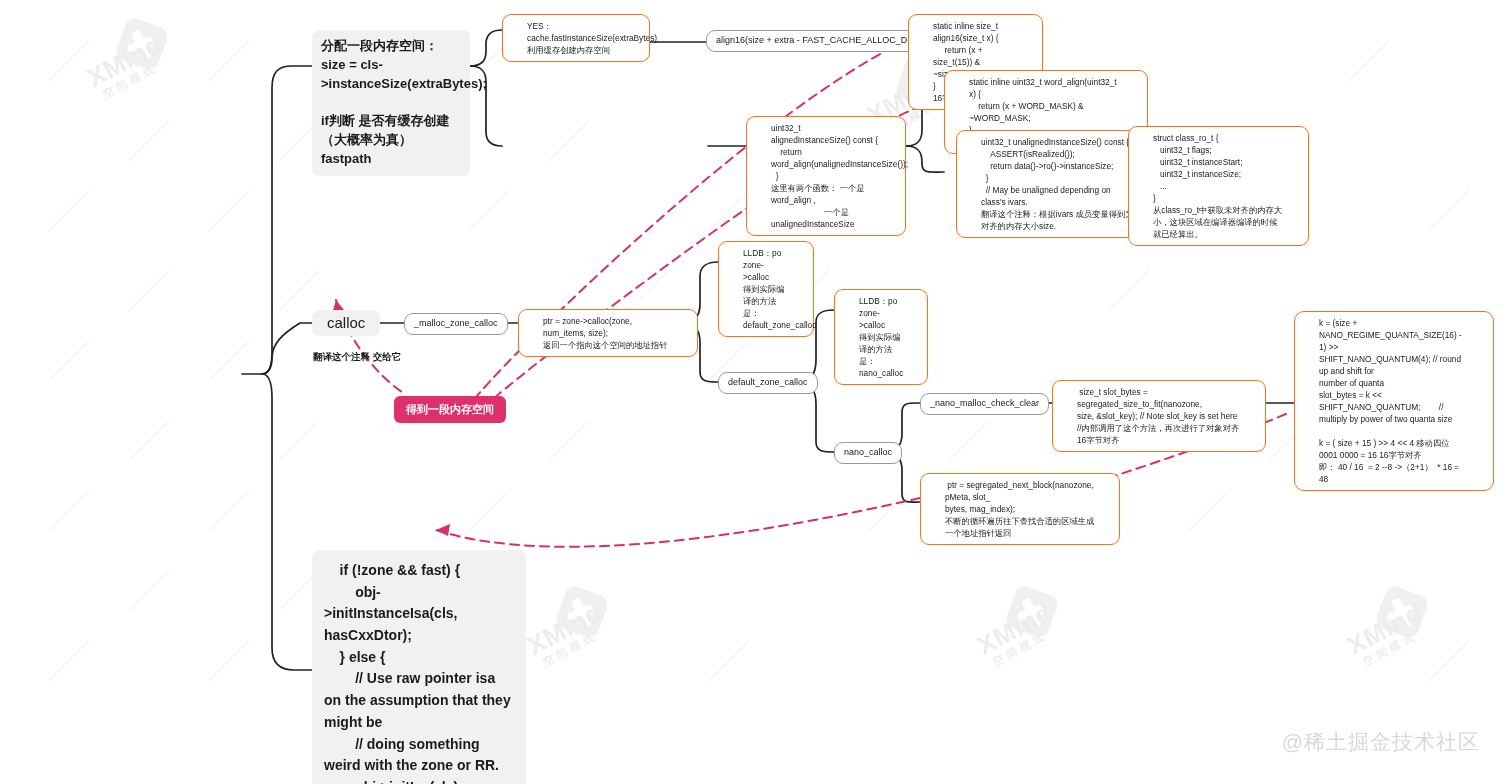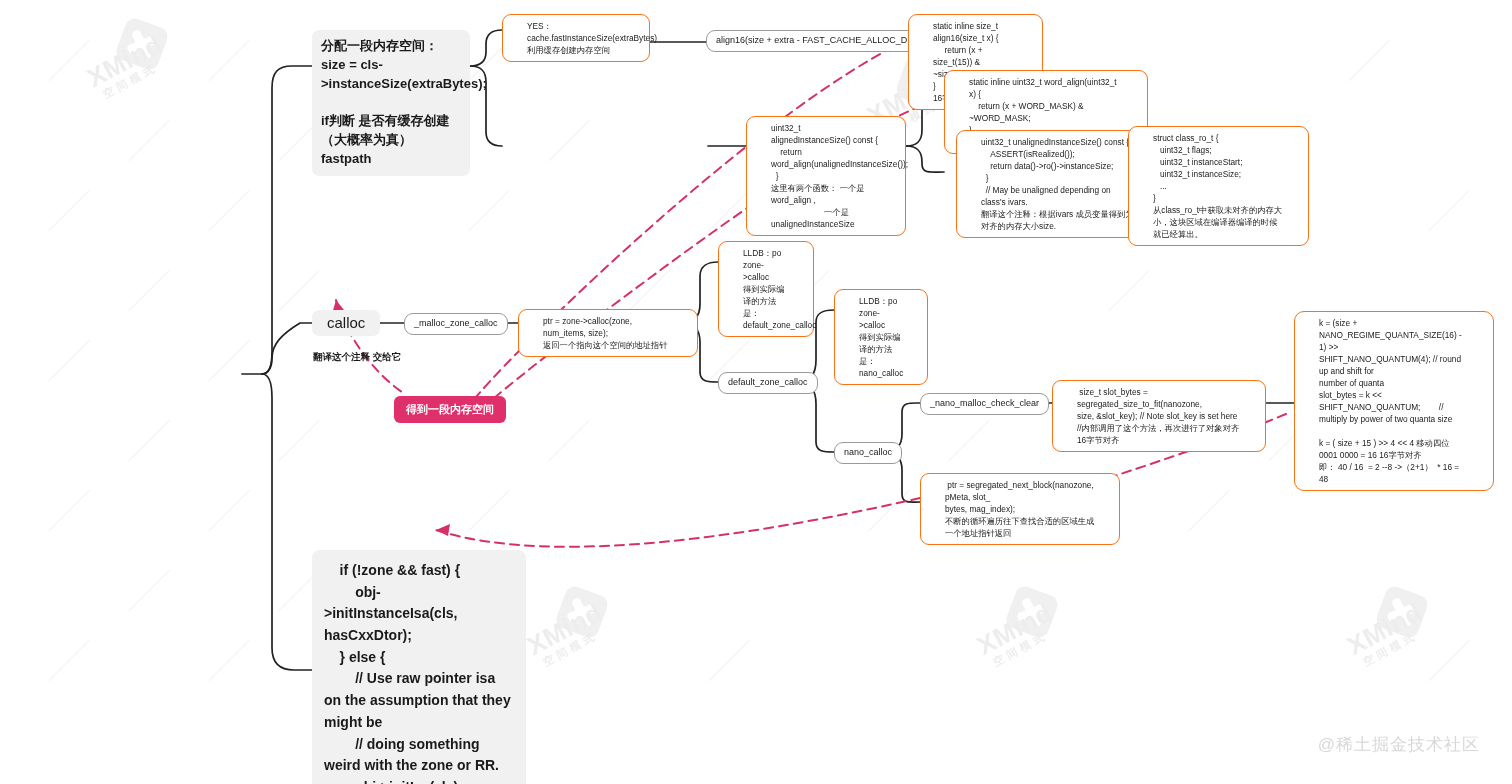--- a/index.html
+++ b/index.html
@@ -18,21 +18,21 @@
   .wm .wm-cn{font-size:11px;display:block;letter-spacing:4px;margin-left:6px;}
   .wm-logo{position:absolute;width:44px;height:44px;background:#f0f0f0;border-radius:10px;
            transform:rotate(20deg);}
   .wm-logo::before,.wm-logo::after{content:"";position:absolute;left:50%;top:50%;
       background:#fff;}
   .wm-logo::before{width:30px;height:9px;margin:-4.5px 0 0 -15px;transform:rotate(42deg);border-radius:4px;}
   .wm-logo::after{width:30px;height:9px;margin:-4.5px 0 0 -15px;transform:rotate(-42deg);border-radius:4px;}
   .diag{position:absolute;width:58px;height:0;border-top:1.5px solid #f2f2f2;
         transform:rotate(-45deg);}
 
-  .brand{position:absolute;right:32px;bottom:28px;color:#d8d8d8;font-size:17px;letter-spacing:1px;}
+  .brand{position:absolute;right:32px;bottom:28px;color:#d8d8d8;font-size:21px;letter-spacing:1px;}
 
   
   .node{position:absolute;box-sizing:border-box;}
 
   .n-root{
     background:#fb5a5a;color:#fff;border-radius:7px;
     padding:8px 10px;font-size:10.5px;font-weight:700;line-height:1.2;
     white-space:nowrap;
   }
   .n-plain{  

